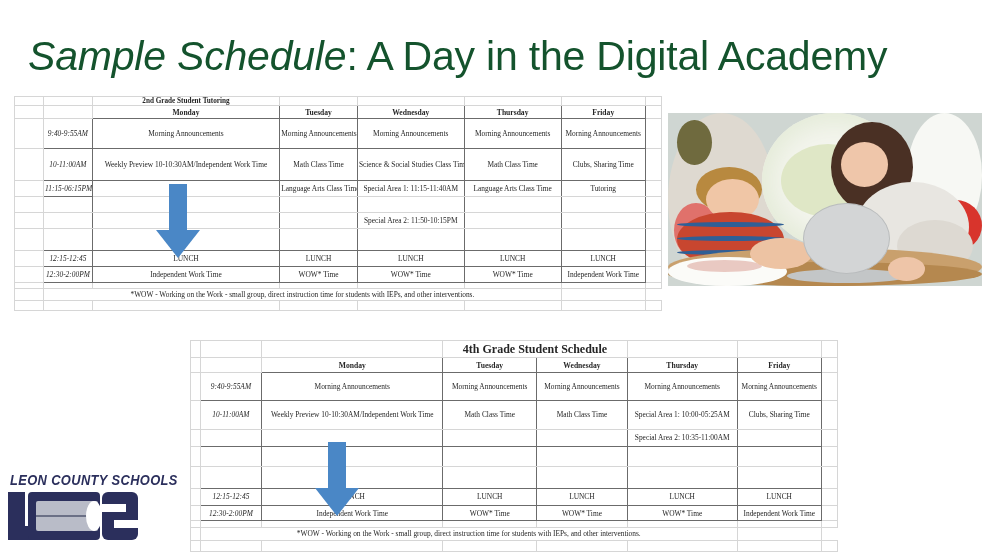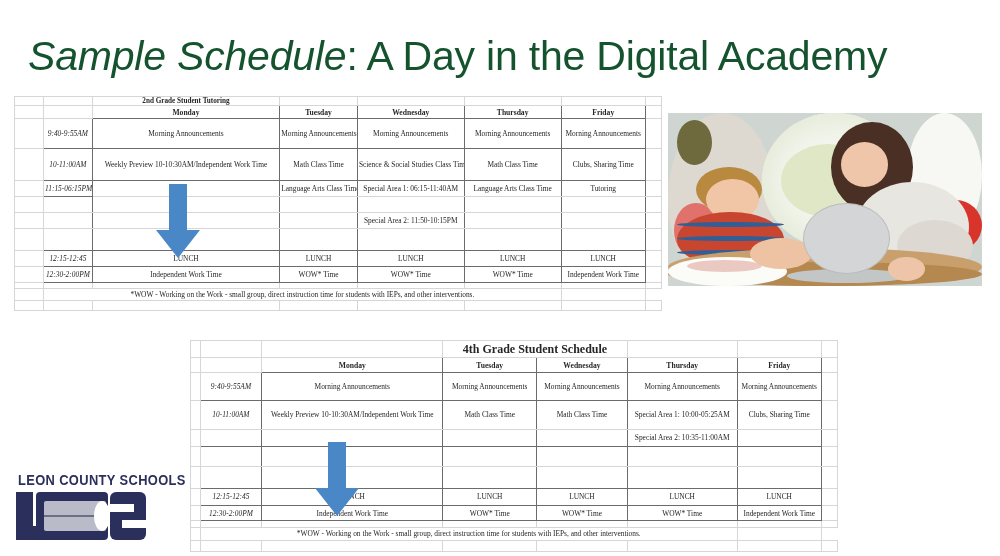--- a/index.html
+++ b/index.html
@@ -165,24 +165,25 @@
   .ph-book       { left:0; top:83%; width:38%; height:17%; background:#fbfbf8; border-radius:0; }
   .ph-book-art   { left:6%; top:85%; width:24%; height:7%; background:#e9c9c2; border-radius:0; }
   
   .ph-lap-screen { left:43%; top:52%; width:27%; height:40%; background:#d3d5d6;
                    border-radius:4px 4px 0 0; border:1px solid #b9bcbd; }
   .ph-lap-base   { left:38%; top:90%; width:38%; height:8%; background:#c3c6c7; border-radius:0; }
 
   
   #lcs-logo {
     position: absolute;
-    left: 8px;
+    left: 0;
     top: 470px;
     width: 150px;
     height: 78px;
+    font-style: italic;
   }
   #lcs-logo .lcs-wordmark {
     position: absolute;
     left: 10px;
     top: 2px;
     width: 140px;
     color: #2b2f5c;
     font-family: "Liberation Sans", "DejaVu Sans", sans-serif;
     font-size: 14px;
     font-weight: bold;
@@ -275,21 +276,21 @@
         <td class="bx">Math Class Time</td>
         <td class="bx">Clubs, Sharing Time</td>
         <td class="gridcell"></td>
       </tr>
 
       <tr style="height:16px">
         <td class="gridcell"></td>
         <td class="bx timecell">11:15-06:15PM</td>
         <td class="bx-l bx-r"></td>
         <td class="bx-l bx-r">Language Arts Class Time</td>
-        <td class="bx-l bx-r">Special Area 1:  06:15-11:40AM</td>
+        <td class="bx-l bx-r">Special Area 1:  11:15-11:40AM</td>
         <td class="bx-l bx-r">Language Arts Class Time</td>
         <td class="bx-l bx-r">Tutoring</td>
         <td class="gridcell"></td>
       </tr>
 
       <tr style="height:16px">
         <td class="gridcell"></td>
         <td class="bx-l bx-r timecell"></td>
         <td class="bx-l bx-r"></td>
         <td class="bx-l bx-r"></td>

